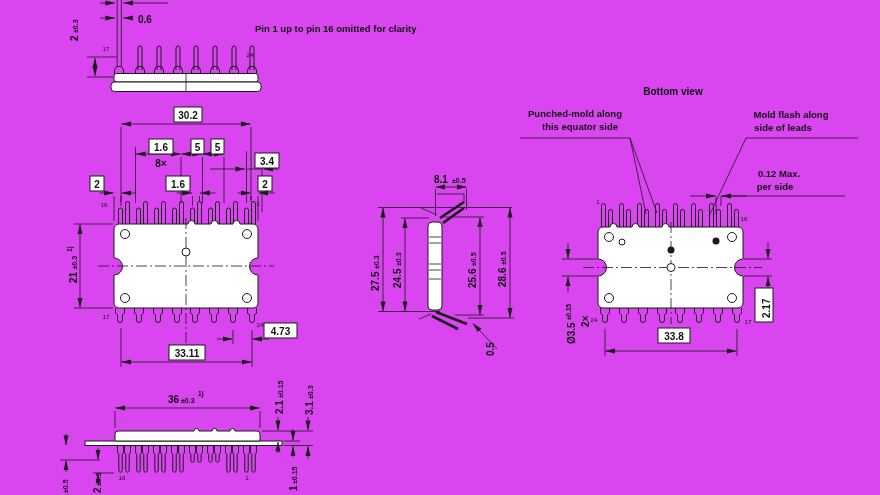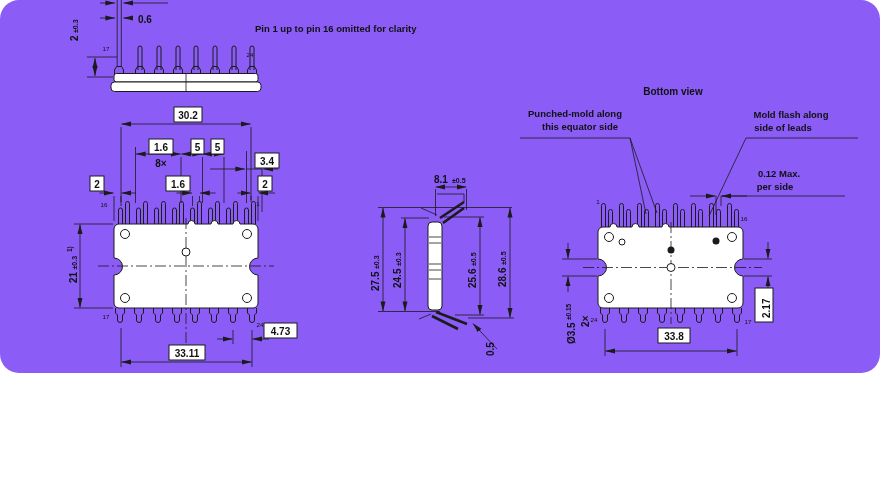--- a/index.html
+++ b/index.html
@@ -1,17 +1,17 @@
 <!DOCTYPE html>
 <html><head>
 <meta charset="utf-8">
 <style>
   html,body{margin:0;padding:0;background:#fff;}
-  #stage{position:relative;width:880px;height:373px;background:#8b5cf6;overflow:hidden;
-         font-family:"Liberation Sans",sans-serif;border-radius:19px;}
+  #stage{position:relative;width:880px;height:495px;background:#d946ef;overflow:hidden;
+         font-family:"Liberation Sans",sans-serif;}
   svg{display:block}
   .s  {stroke:#1b1b1b;fill:none;stroke-width:1;}
   .s2 {stroke:#1b1b1b;fill:none;stroke-width:0.8;}
   .thk{stroke:#1b1b1b;fill:none;stroke-width:2.6;}
   .cl {stroke:#1b1b1b;fill:none;stroke-width:0.8;stroke-dasharray:11 3 2 3;}
   .fw {fill:#ffffff;stroke:#1b1b1b;stroke-width:1;}
   .fb {fill:#1b1b1b;stroke:none;}
   .box{fill:#ffffff;stroke:#1b1b1b;stroke-width:1;}
   text{fill:#111;font-family:"Liberation Sans",sans-serif;}
   .dim{font-size:10px;font-weight:bold;}

